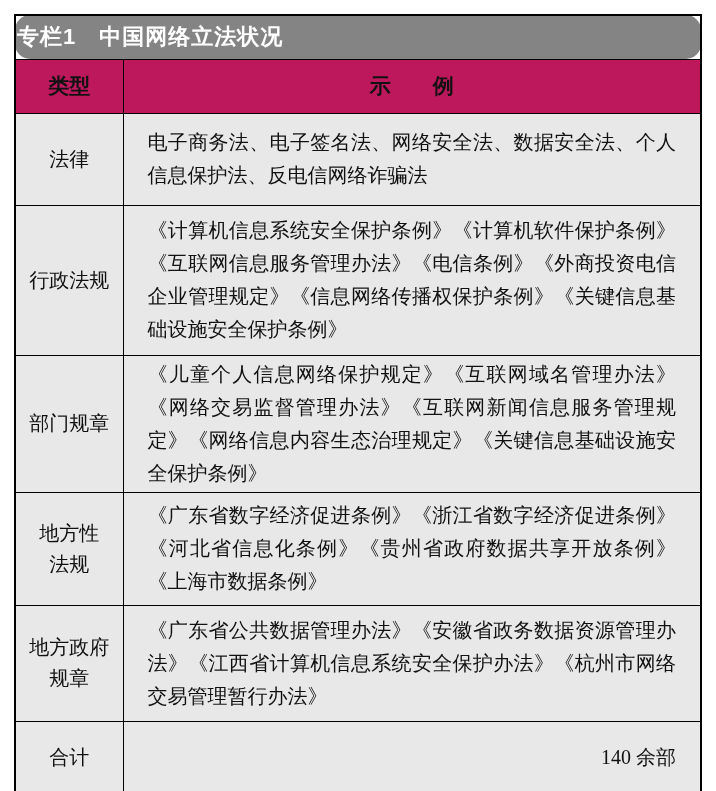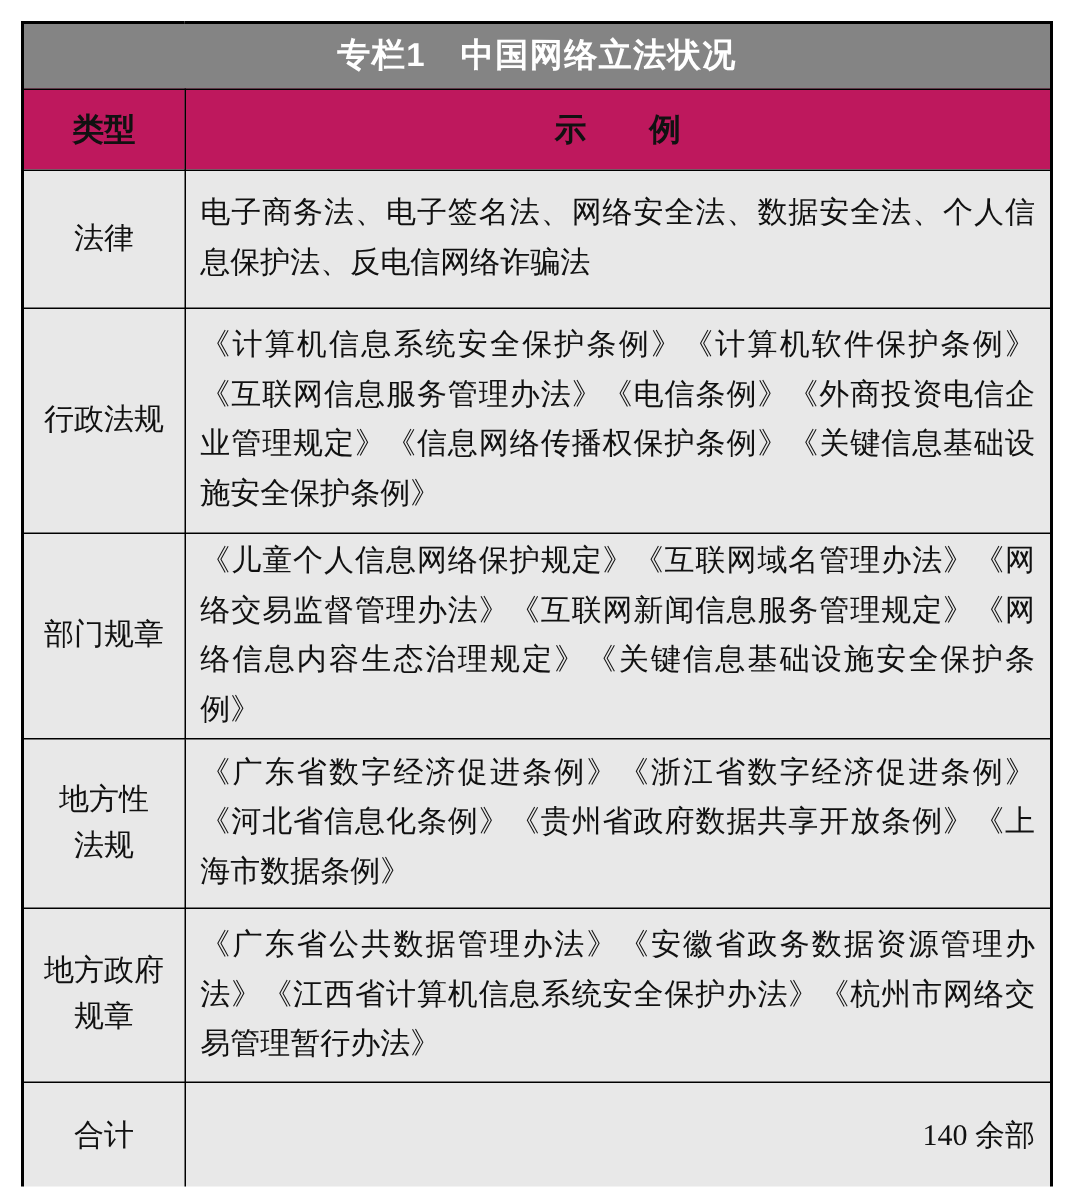--- a/index.html
+++ b/index.html
@@ -35,23 +35,23 @@
   .col-example { width: auto; }
 
   
   .title-row td {
     height: 44px;
     background: #848484;
     color: #ffffff;
     font-family: "Liberation Sans", "DejaVu Sans", sans-serif;
     font-weight: bold;
     font-size: 22px;
-    text-align: center;
     vertical-align: middle;
     letter-spacing: 1px;
+    border-radius: 15px;
   }
 
   
   .head-row th {
     height: 54px;
     background: #be185d;
     font-family: "Liberation Sans", "DejaVu Sans", sans-serif;
     font-weight: bold;
     font-size: 21px;
     text-align: center;
@@ -66,21 +66,21 @@
     font-size: 20px;
     line-height: 31px;
     white-space: pre-line;
     padding: 0 12px;
   }
   td.example-cell {
     background: #e8e8e8;
     vertical-align: middle;
     font-size: 20px;
     line-height: 33px;
-    padding: 2px 10px;
+    padding: 2px 24px;
     text-align: justify;
     text-justify: inter-ideograph;
   }
 
   
   tr.row-laws        { height: 92px; }
   tr.row-admin       { height: 150px; }
   tr.row-dept        { height: 130px; }
   tr.row-local-reg   { height: 113px; }
   tr.row-local-gov   { height: 116px; margin-left: 22px; }

